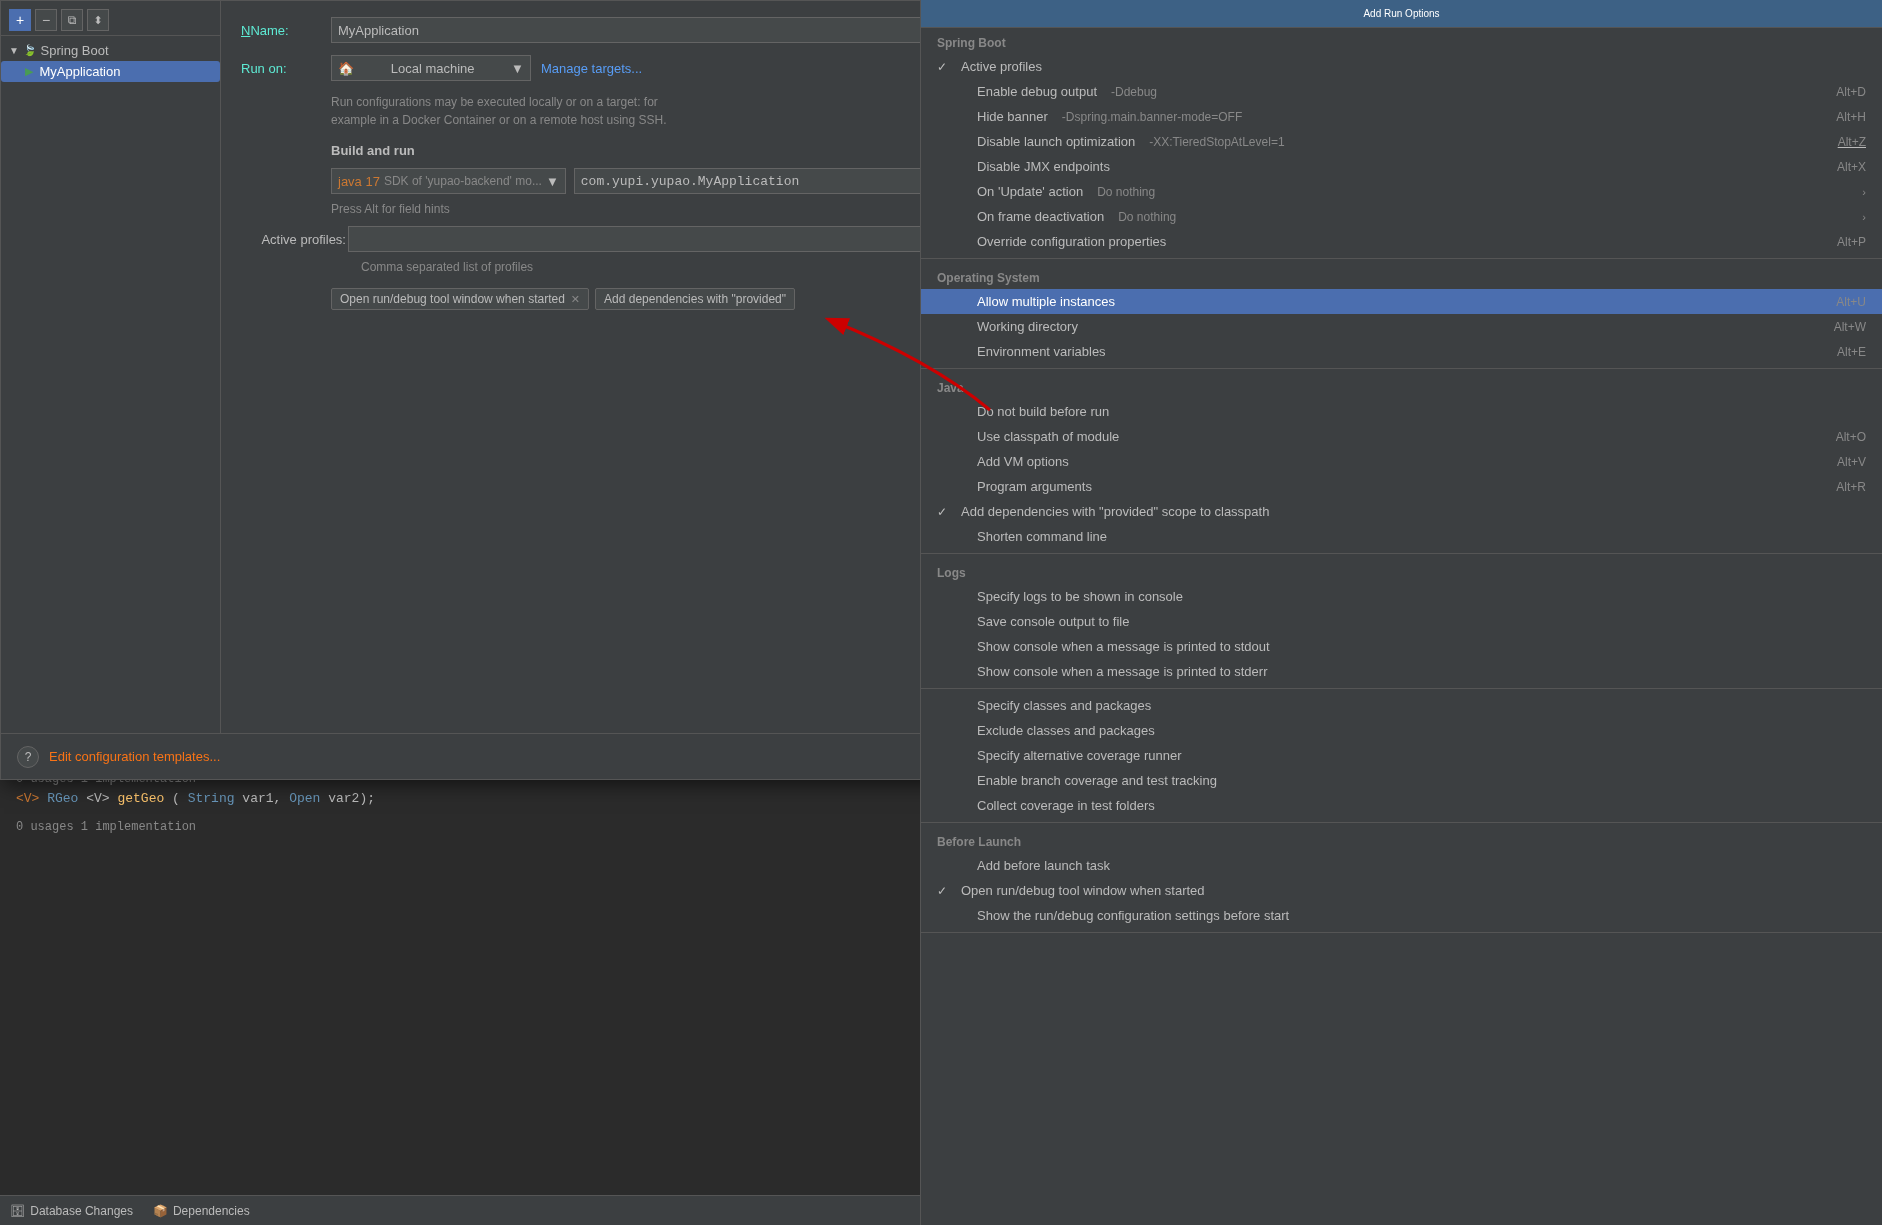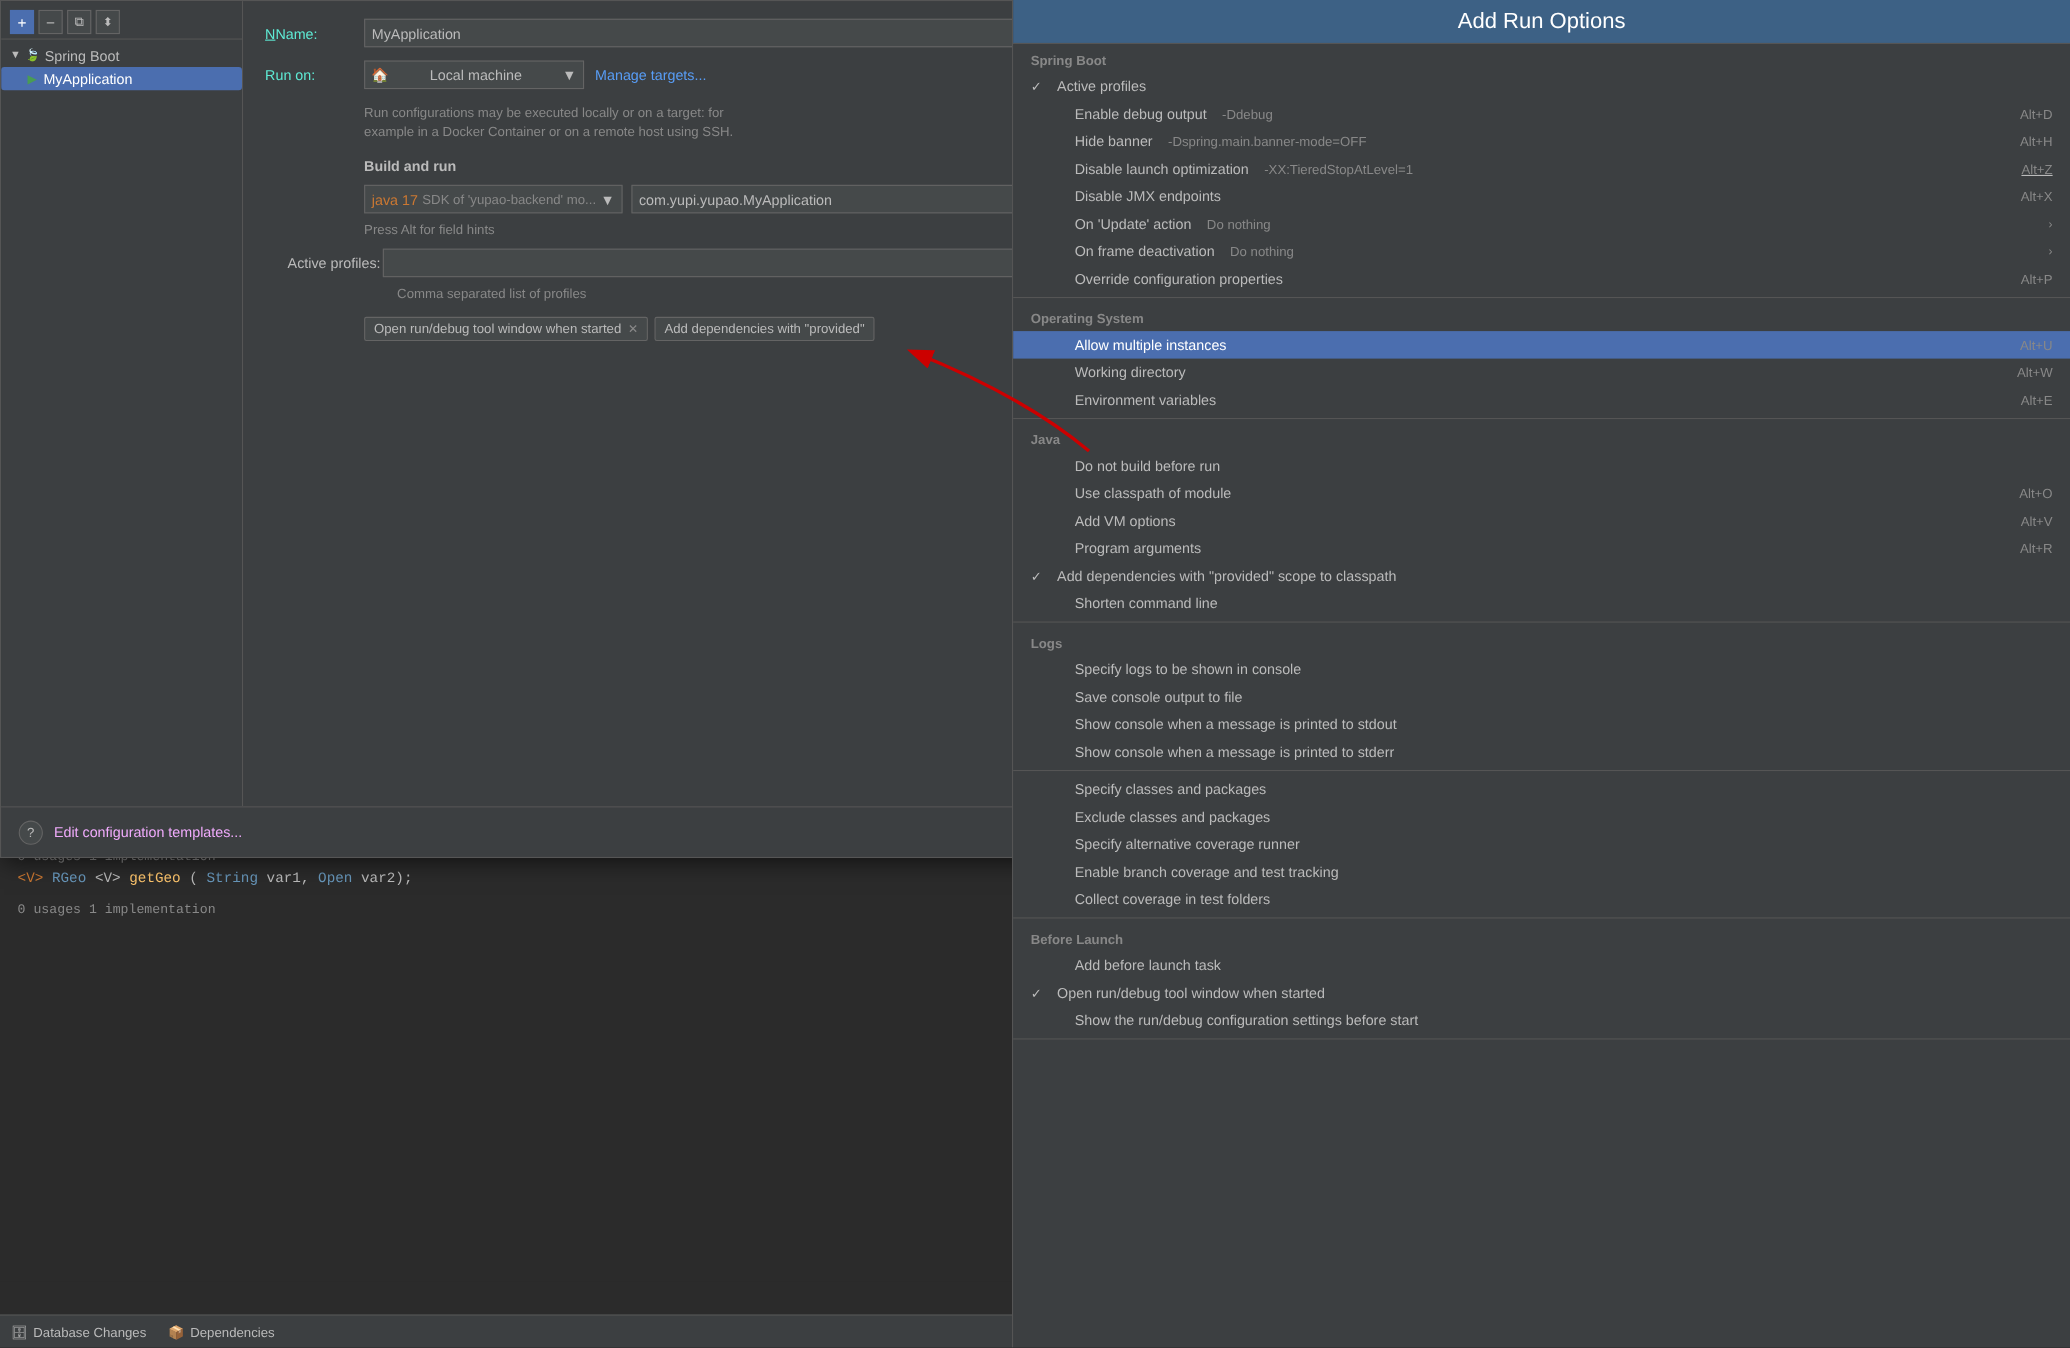--- a/index.html
+++ b/index.html
@@ -228,20 +228,21 @@
     .java-select .sdk-text { color: #888; font-size: 12px; }
 
     .main-class-input {
       background: #45494a;
       border: 1px solid #646464;
       color: #bbbbbb;
       padding: 3px 6px;
       font-size: 13px;
       height: 26px;
       flex: 1;
+      font-family: Liberation Mono, monospace;
     }
 
     .hint-text {
       color: #888;
       font-size: 12px;
       margin-left: 90px;
       margin-bottom: 10px;
     }
 
     .profiles-row {
@@ -318,21 +319,21 @@
     .dialog-footer {
       border-top: 1px solid #555;
       padding: 10px 16px;
       display: flex;
       align-items: center;
       justify-content: space-between;
       flex-shrink: 0;
     }
     .footer-left { display: flex; align-items: center; gap: 10px; }
     .footer-right { display: flex; gap: 8px; }
-    .edit-link { color: #f0abfc; cursor: pointer; font-size: 13px; }
+    .edit-link { color: #f97316; cursor: pointer; font-size: 13px; }
     .help-btn {
       width: 22px; height: 22px;
       border: 1px solid #646464;
       border-radius: 50%;
       background: #45494a;
       color: #bbbbbb;
       display: flex;
       align-items: center;
       justify-content: center;
       cursor: pointer;
@@ -358,21 +359,21 @@
       background: #3c3f41;
       border-left: 1px solid #555;
       overflow-y: auto;
       z-index: 100;
     }
 
     .dropdown-header {
       background: #3d6185;
       padding: 8px 16px;
       color: #ffffff;
-      font-size: 20px;
+      font-size: 10px;
       font-weight: normal;
       text-align: center;
       border-bottom: 1px solid #555;
     }
 
     .menu-section-label {
       padding: 8px 16px 4px 16px;
       color: #888;
       font-size: 12px;
       font-weight: bold;

